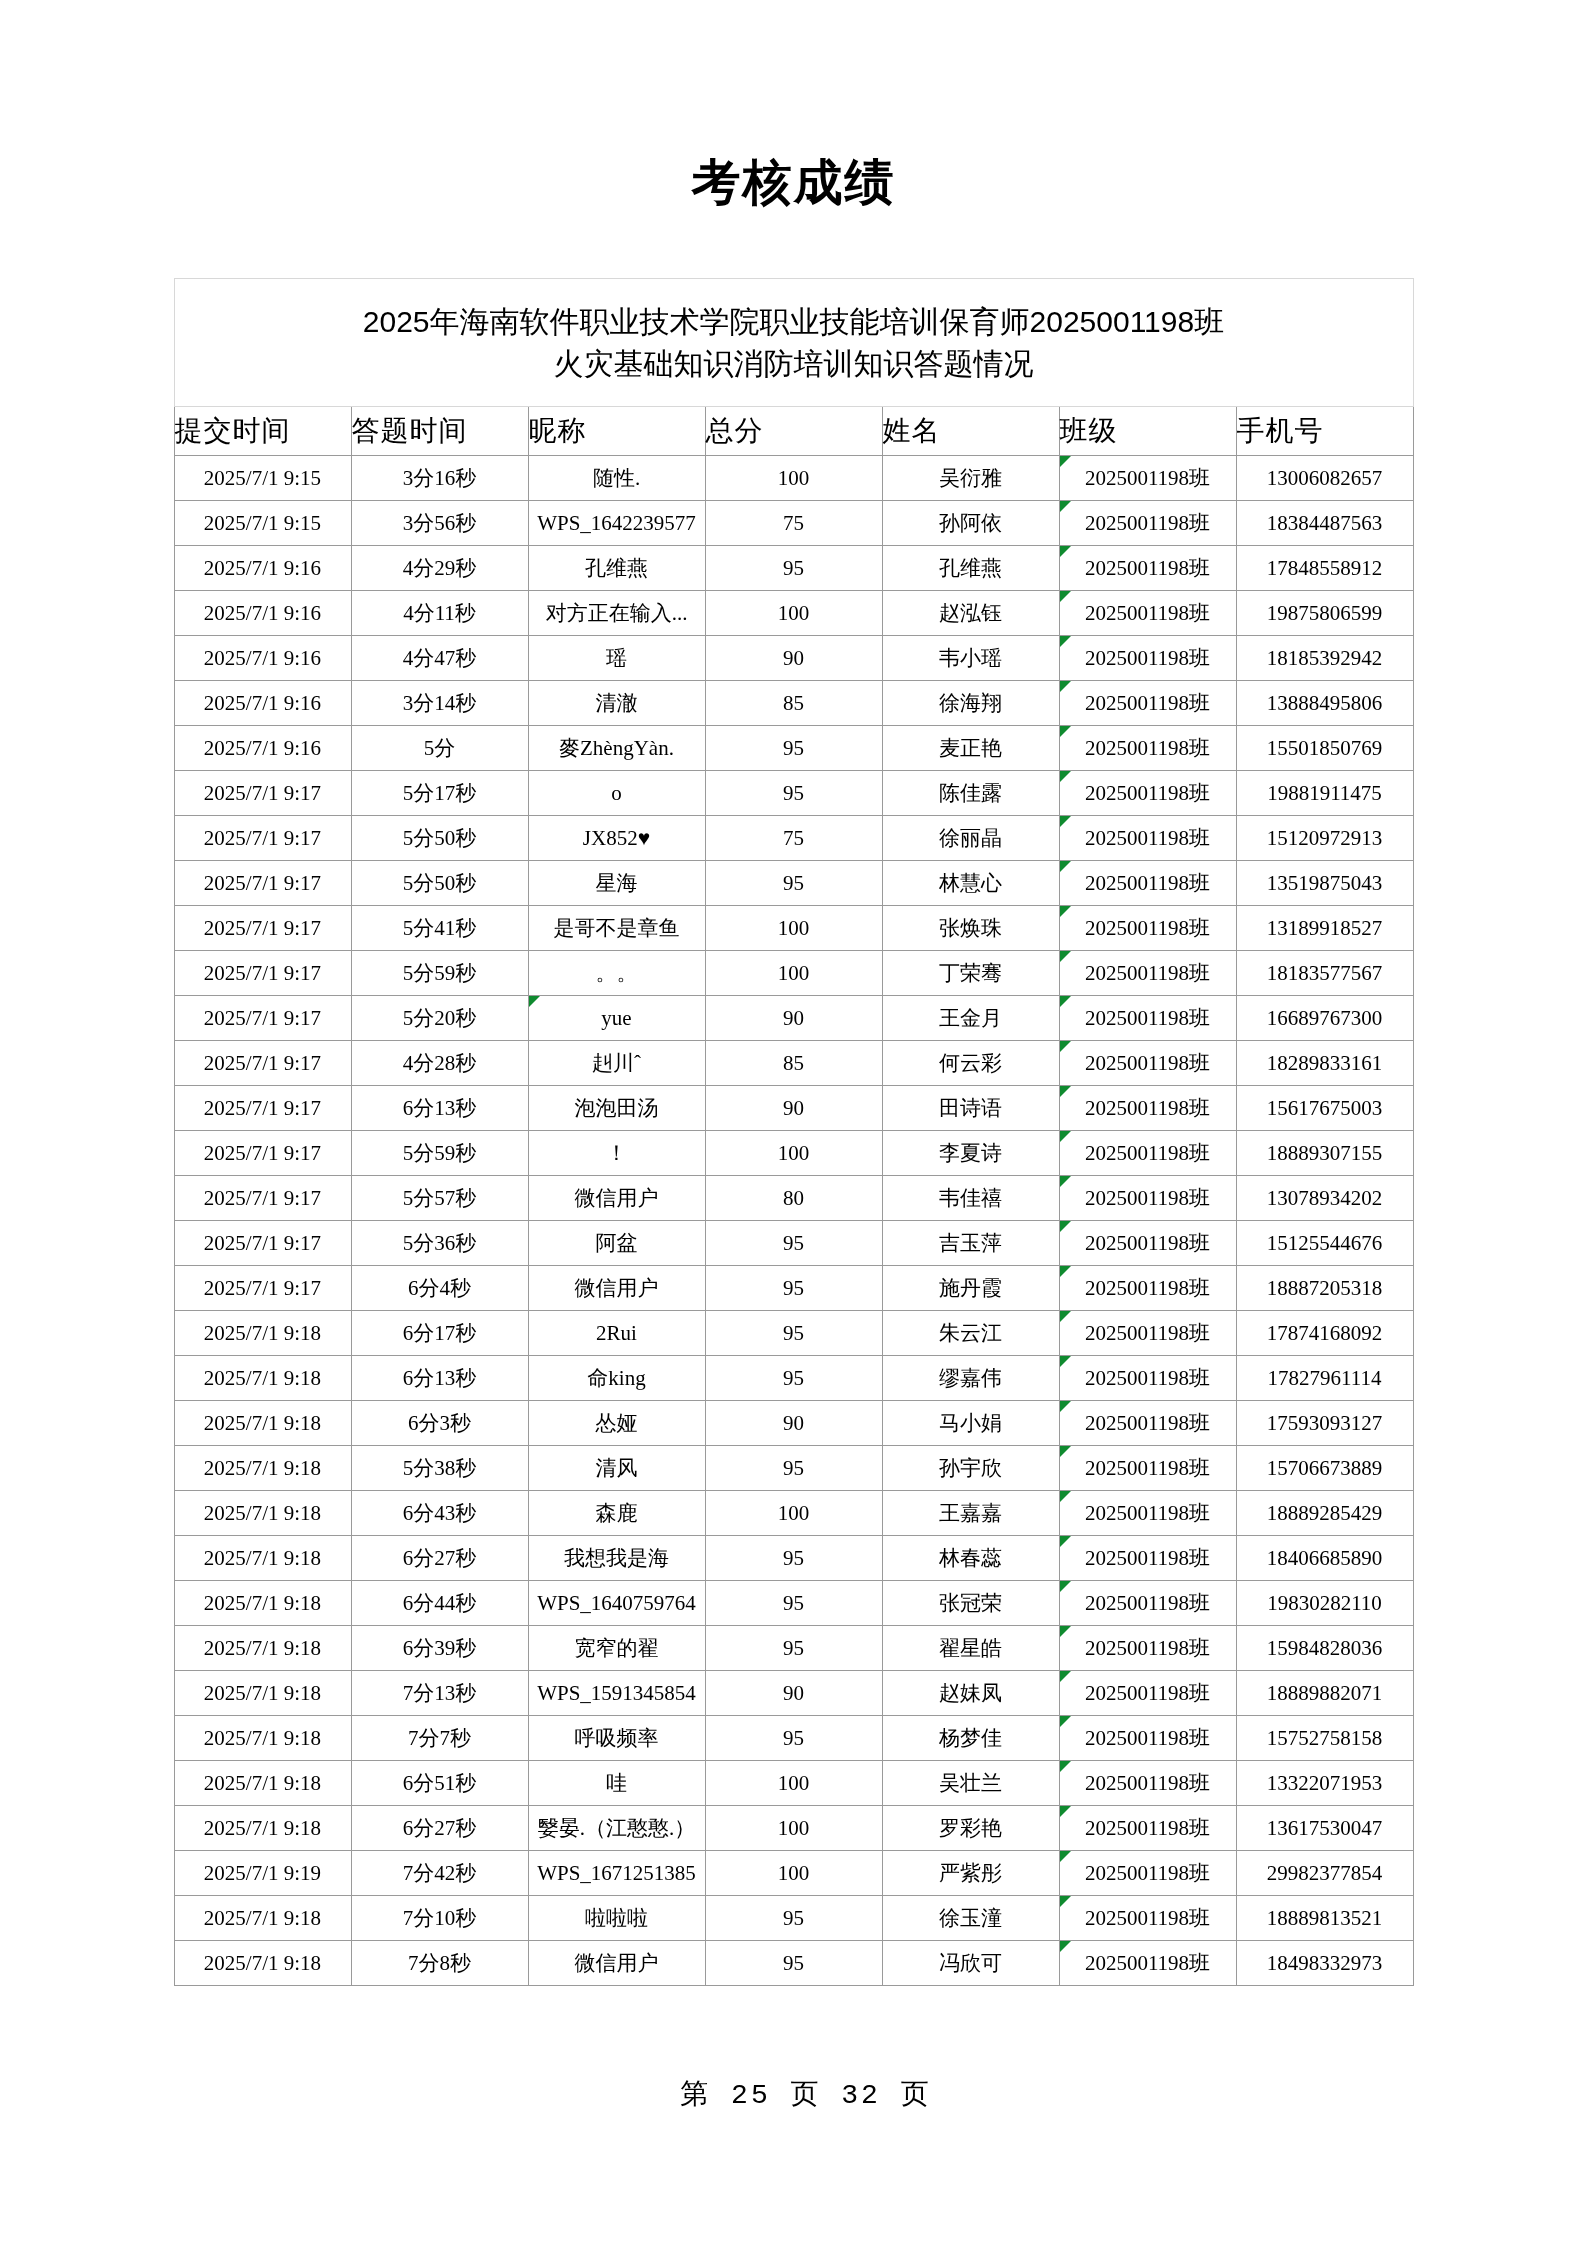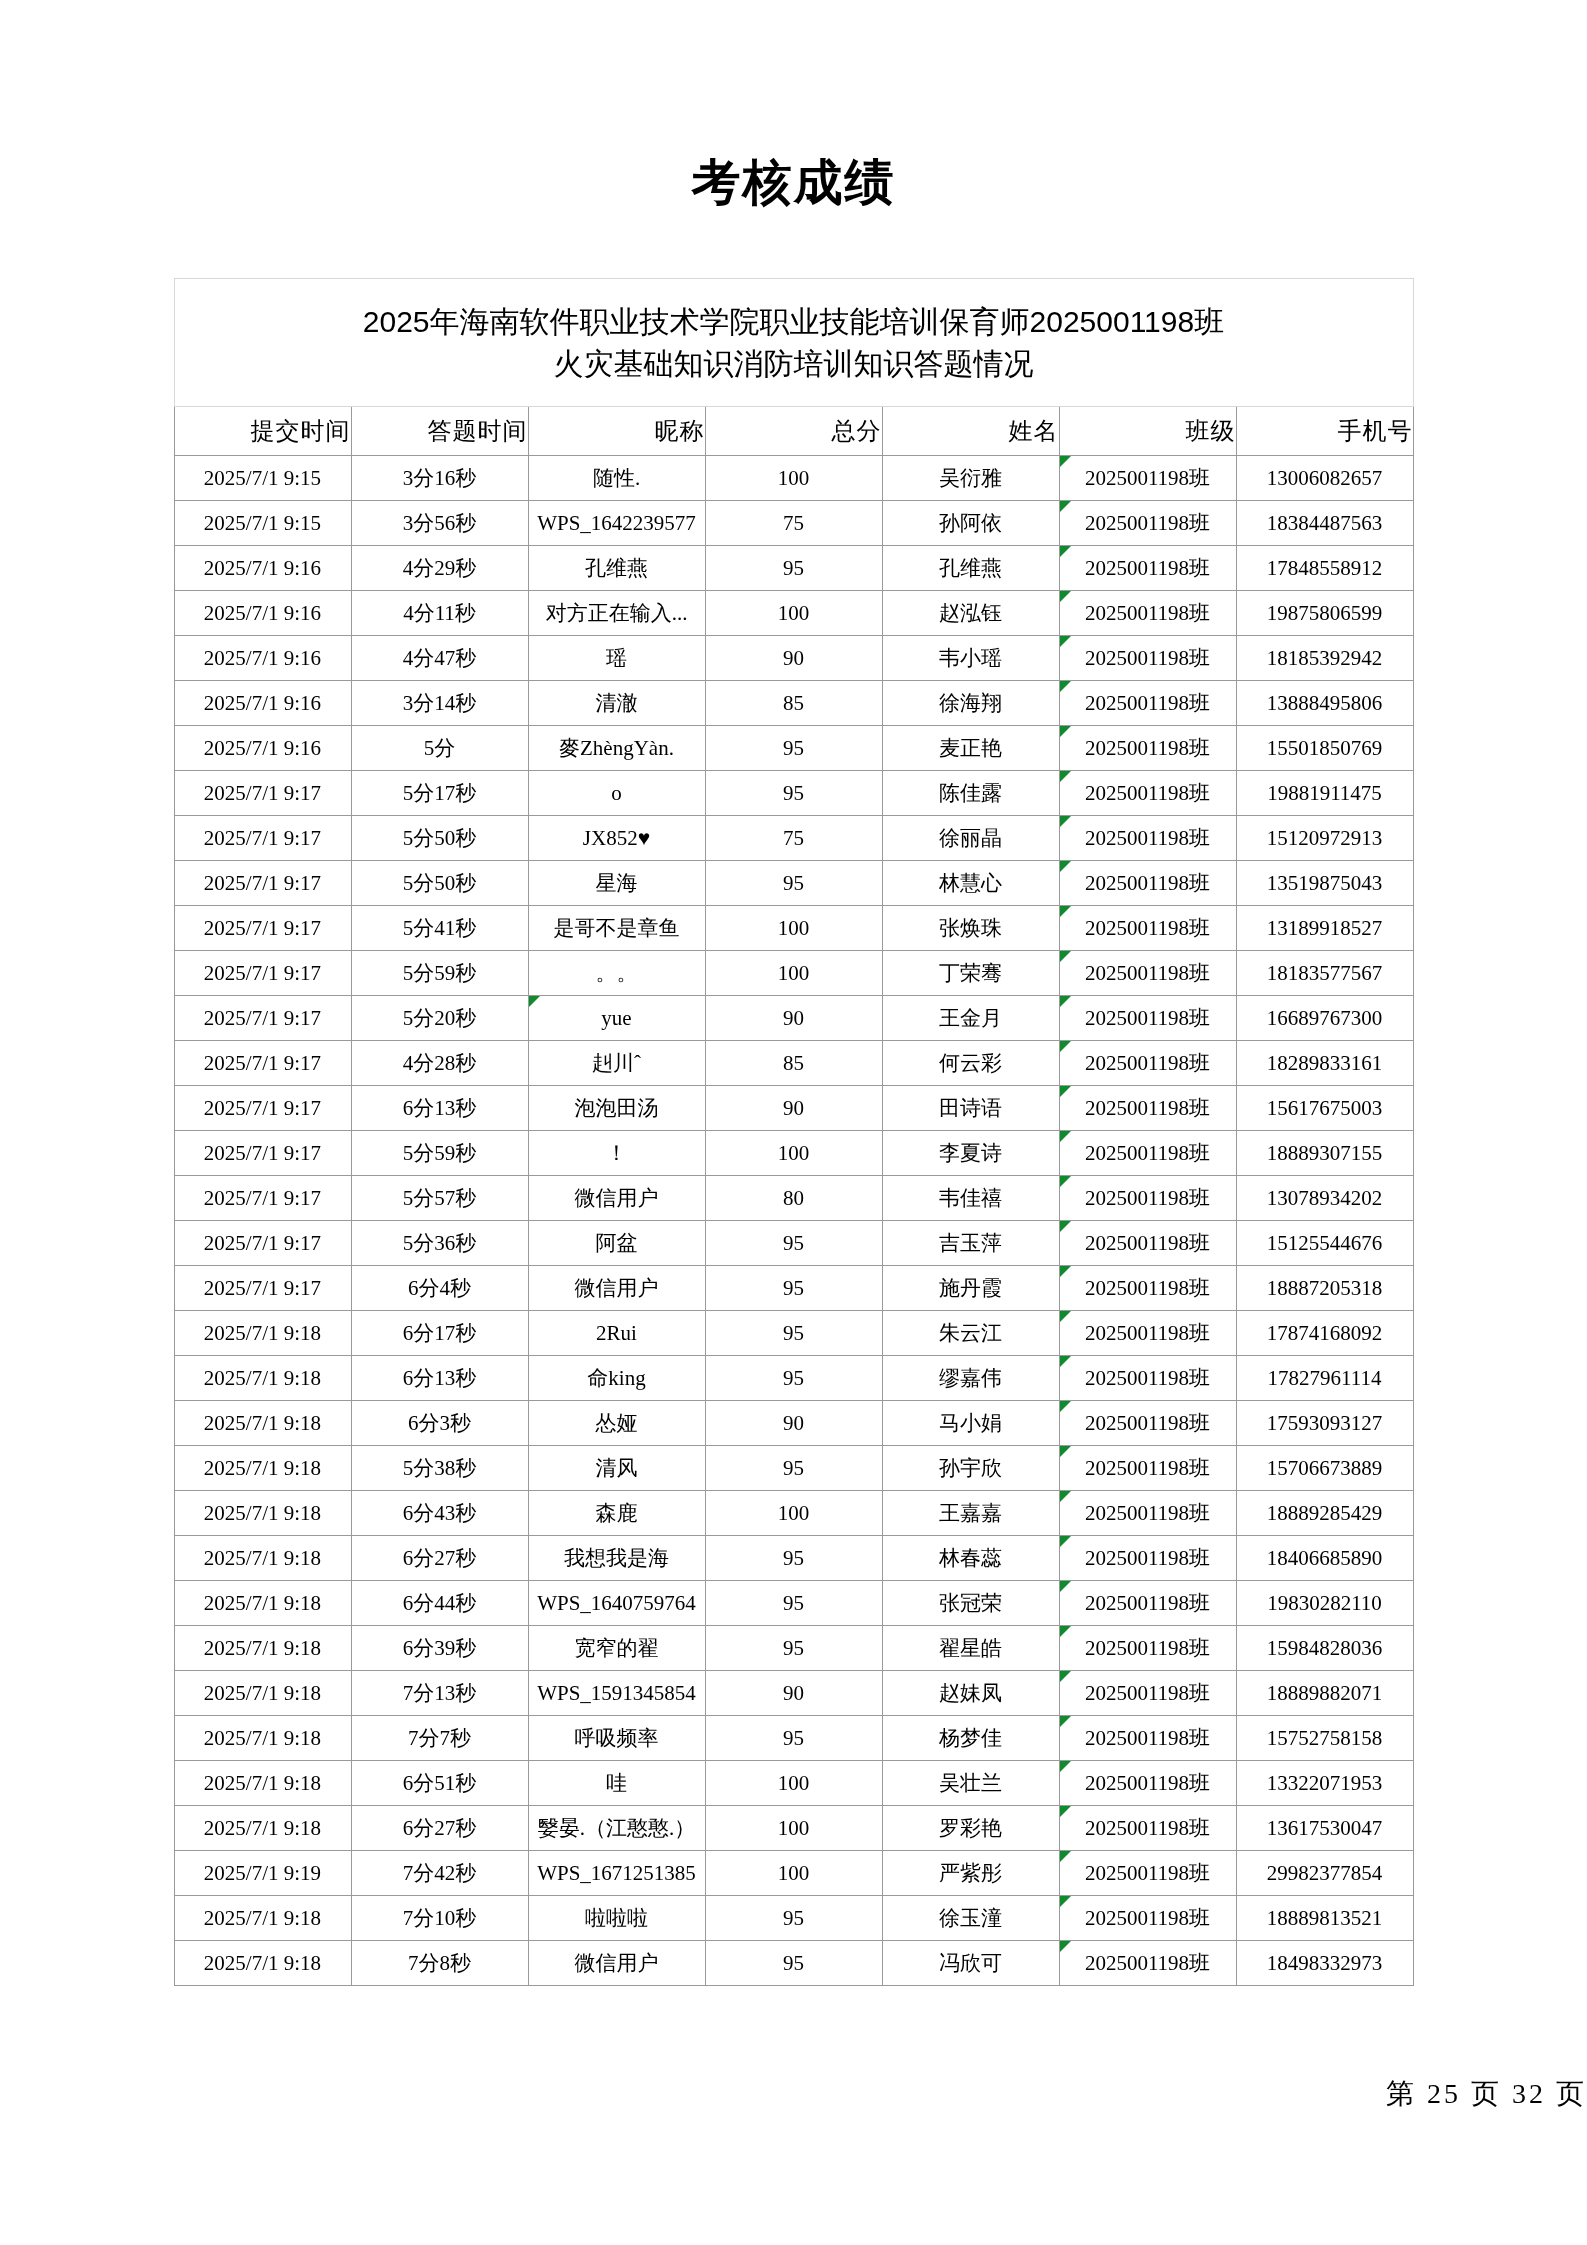--- a/index.html
+++ b/index.html
@@ -56,22 +56,22 @@
     font-size: 30px;
     line-height: 1.42;
     padding: 22px 10px 20px 10px !important;
     letter-spacing: 0px;
   }
   .caption-cell .cl {
     display: block;
     white-space: nowrap;
   }
   .hdr td {
-    text-align: right;
-    font-size: 24px;
+    text-align: left;
+    font-size: 28px;
     height: 48px;
     letter-spacing: 1px;
     font-family: Liberation Sans, sans-serif;
   }
   .data-row td {
     text-align: center;
     font-size: 21px;
     height: 44px;
     white-space: nowrap;
     overflow: hidden;
@@ -101,23 +101,23 @@
     width: 0;
     height: 0;
     border-top: 11px solid #0f8a2f;
     border-right: 11px solid transparent;
   }
   .footer {
     position: absolute;
     left: 0;
     right: 0;
     top: 2075px;
-    text-align: right;
+    text-align: center;
     font-size: 28px;
-    font-family: Liberation Serif, serif;
+    font-family: Liberation Mono, monospace;
     letter-spacing: 3px;
     padding-left: 25px;
   }
 </style>
 </head>
 <body>
 
 <div class="page">
 
   <h1 class="doc-title">考核成绩</h1>

